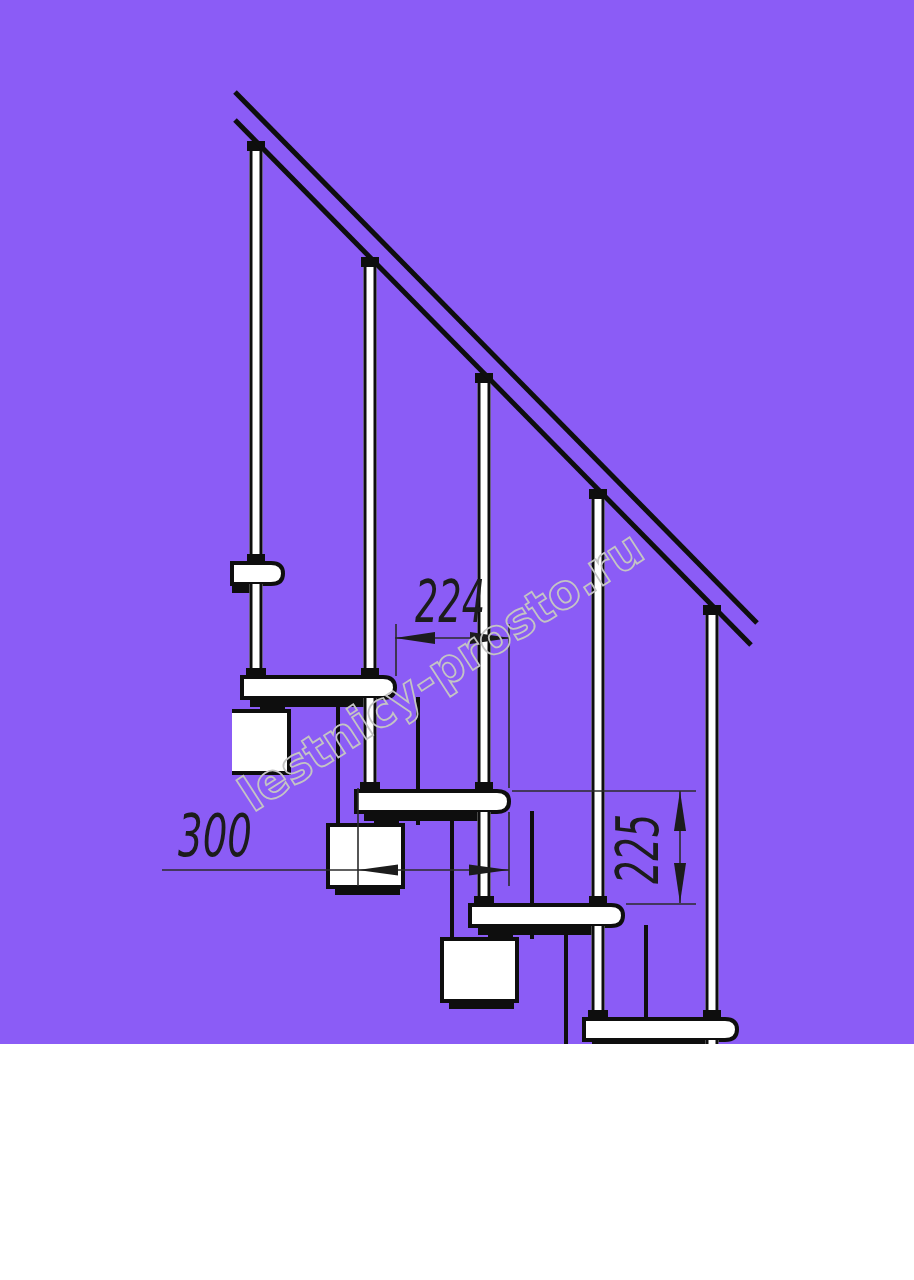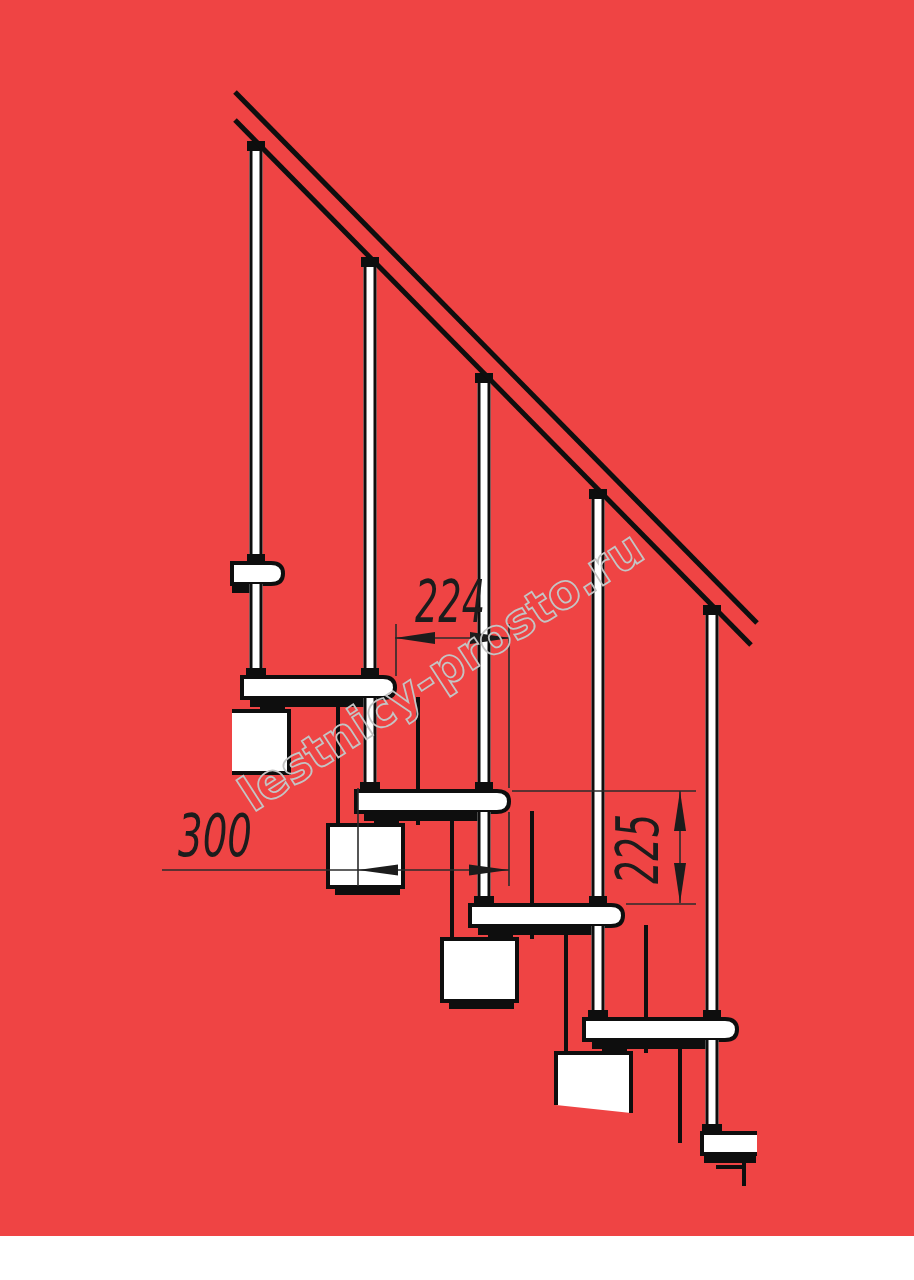--- a/index.html
+++ b/index.html
@@ -1,20 +1,20 @@
 <!DOCTYPE html>
 <html><head>
 <meta charset="utf-8">
 <style>
   html, body { margin: 0; padding: 0; background: #ffffff; }
   .canvas {
     position: relative;
     width: 914px;
-    height: 1236px;
-    background: #ef4444;
+    height: 1044px;
+    background: #8b5cf6;
     overflow: hidden;
     font-family: "DejaVu Sans", sans-serif;
   }
   svg text.dim {
     font-family: "DejaVu Sans", sans-serif;
     font-style: italic;
     font-size: 58px;
     fill: #1c1c1c;
   }
   svg text.wm {

